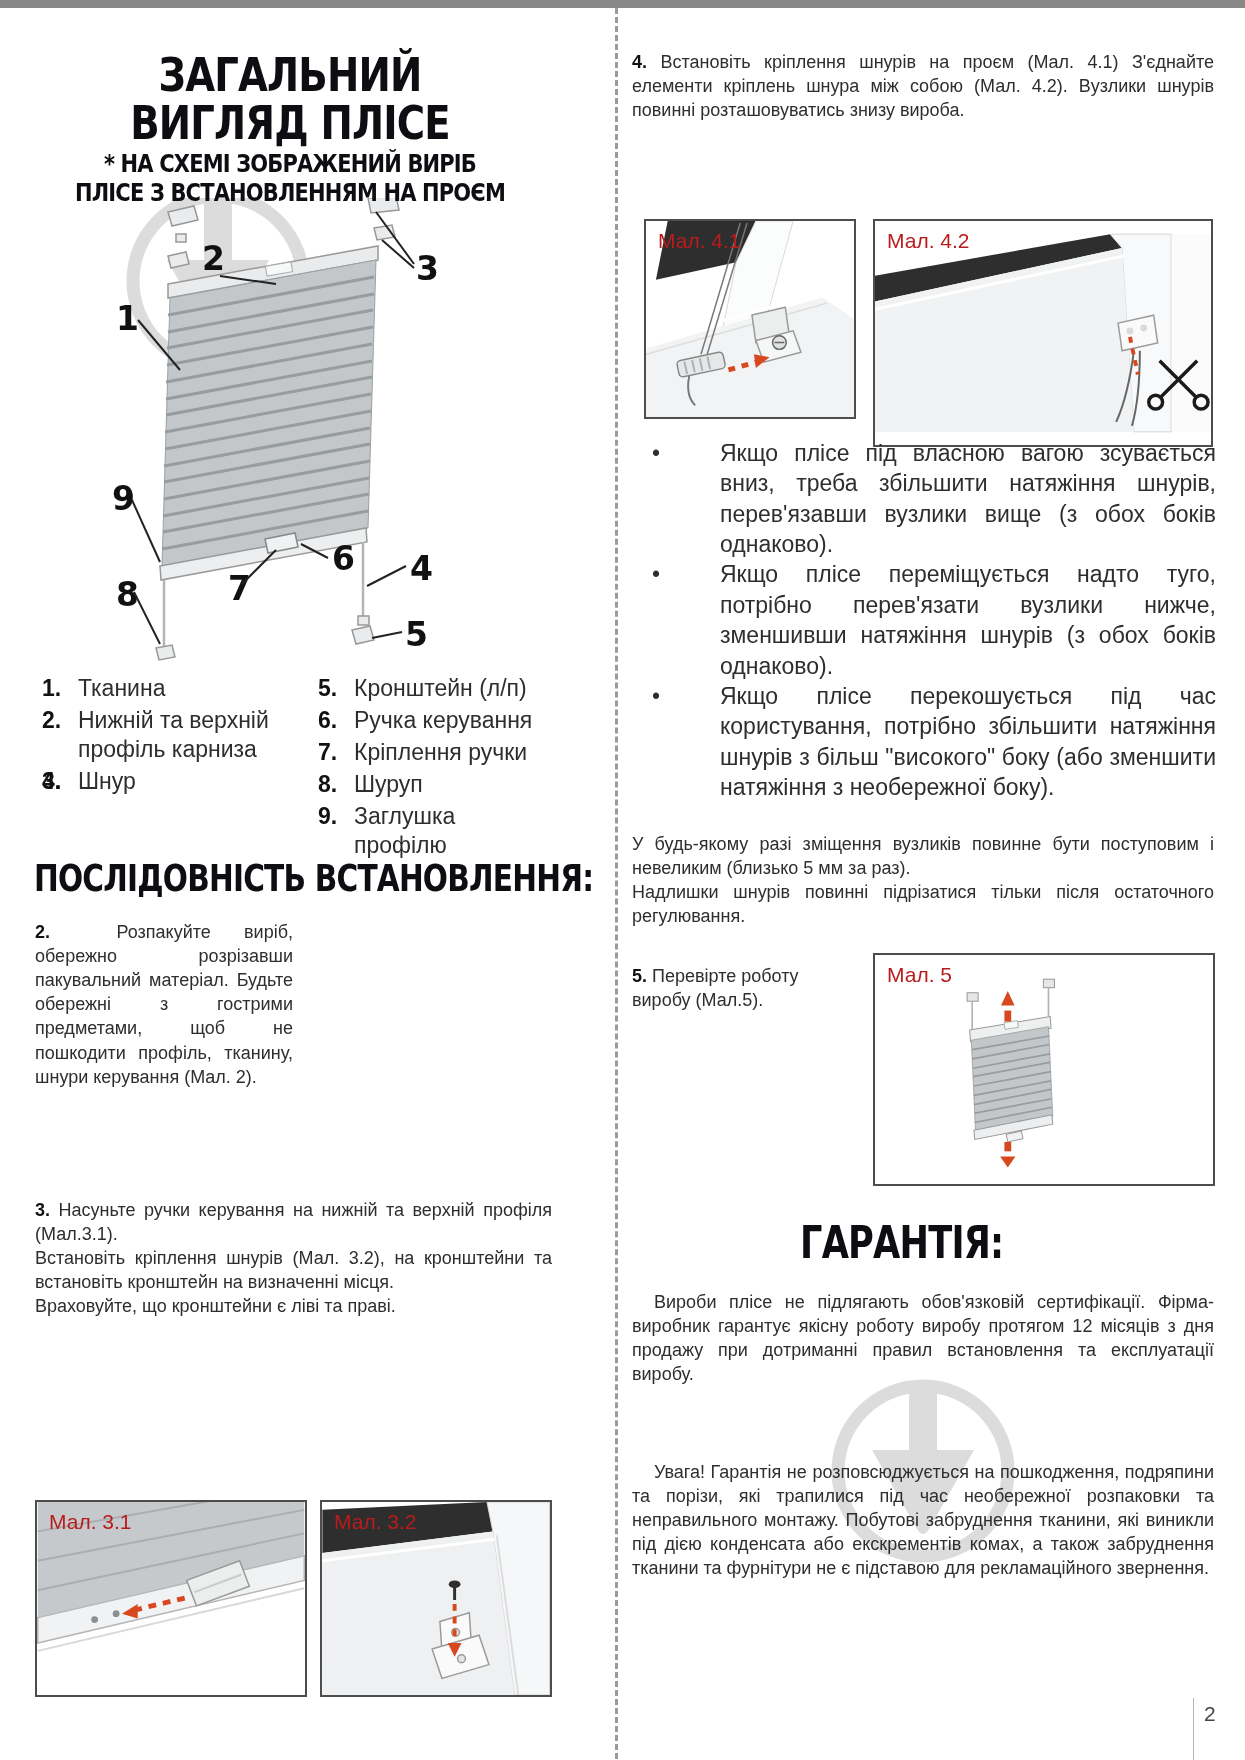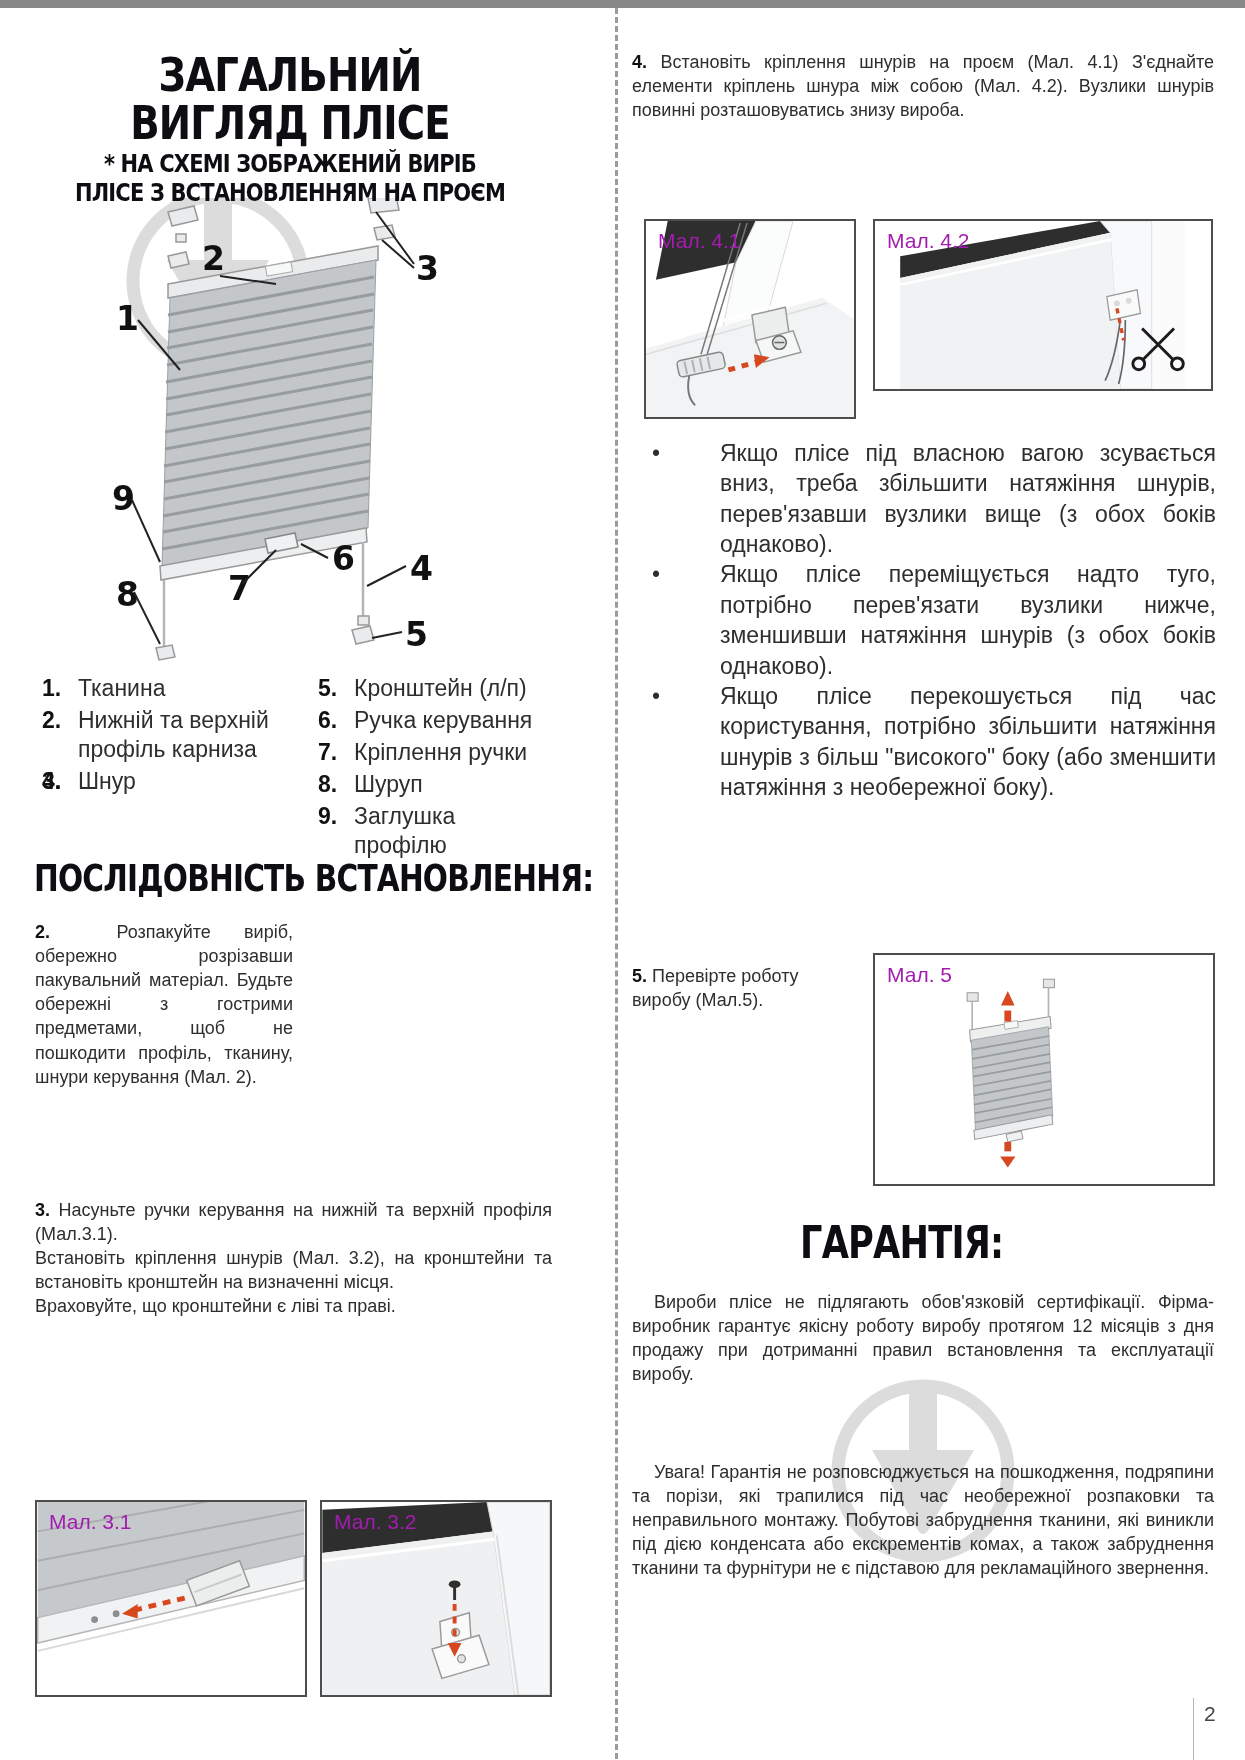--- a/index.html
+++ b/index.html
@@ -20,21 +20,21 @@
   .legend-col{font-size:23px;line-height:1.26;color:#2e2e2e;}
   .legend-col ul{list-style:none;margin:0;padding:0;}
   .legend-col li{position:relative;padding-left:36px;margin-bottom:3px;}
   .legend-col .num{position:absolute;left:0;top:0;font-weight:bold;color:#111;}
   
   .bullets{list-style:none;margin:0;padding:0;font-size:23px;line-height:1.32;color:#2e2e2e;}
   .bullets li{position:relative;padding-left:80px;text-align:justify;margin:0;}
   .bullets li .dot{position:absolute;left:12px;top:0;}
   
   .figbox{position:absolute;border:2px solid #4d4d4d;background:#fff;box-sizing:border-box;}
-  .figlabel{position:absolute;left:12px;top:8px;font-size:21px;color:#a21caf;z-index:3;}
+  .figlabel{position:absolute;left:12px;top:8px;font-size:21px;color:#b91c1c;z-index:3;}
   .figbox svg{display:block;width:100%;height:100%;}
   
   .pagenum-line{position:absolute;left:1193px;top:1690px;width:1px;height:66px;background:#b5b5b5;}
   .pagenum{position:absolute;left:1204px;top:1694px;font-size:21px;color:#444;}
   .wm{position:absolute;z-index:0;}
 </style>
 </head>
 <body>
 
 <div class="page">
@@ -235,21 +235,21 @@
         <circle cx="136" cy="124" r="7" fill="#dfe1e2" stroke="#666" stroke-width="1.5"></circle>
         <line x1="131" y1="124" x2="141" y2="124" stroke="#666" stroke-width="1.5"></line>
       </g>
       <g>
         <line x1="84" y1="152" x2="112" y2="144" stroke="#d8481f" stroke-width="5" stroke-dasharray="7 7"></line>
         <polygon points="126,139 110,136 112,150" fill="#d8481f"></polygon>
       </g>
     </svg>
   </div>
 
-  <div class="figbox" style="left:873px;top:211px;width:340px;height:172px;">
+  <div class="figbox" style="left:873px;top:211px;width:340px;height:228px;">
     <div class="figlabel">Мал. 4.2</div>
     <svg viewBox="0 0 340 200">
       <polygon points="0,42 238,0 250,14 0,68" fill="#2e2e2e"></polygon>
       <polygon points="238,0 300,0 300,200 262,200 250,14" fill="#f8f9fa" stroke="#d5d5d5" stroke-width="1"></polygon>
       <polygon points="0,68 250,14 262,200 0,200" fill="#f1f2f3"></polygon>
       <line x1="0" y1="76" x2="252" y2="22" stroke="#ffffff" stroke-width="3"></line>
       <line x1="300" y1="0" x2="300" y2="200" stroke="#dedede" stroke-width="2"></line>
       <polygon points="300,0 340,0 340,200 300,200" fill="#fbfbfc"></polygon>
       <g>
         <polygon points="246,90 282,82 286,110 250,118" fill="#fafafa" stroke="#9a9a9a" stroke-width="1.5"></polygon>
@@ -269,20 +269,24 @@
       </g>
     </svg>
   </div>
 
   <ul class="bullets abs z1" style="left:640px;top:430px;width:576px;">
     <li><span class="dot">•</span><span>Якщо плісе під власною вагою зсувається вниз, треба збільшити натяжіння шнурів, перев'язавши вузлики вище (з обох боків однаково).</span></li>
     <li><span class="dot">•</span><span>Якщо плісе переміщується надто туго, потрібно перев'язати вузлики нижче, зменшивши натяжіння шнурів (з обох боків однаково).</span></li>
     <li><span class="dot">•</span><span>Якщо плісе перекошується під час користування, потрібно збільшити натяжіння шнурів з більш "високого" боку (або зменшити натяжіння з необережної боку).</span></li>
   </ul>
 
+  <div class="abs body-t z1" style="left:632px;top:824px;width:582px;">
+    <p style="margin:0;">У будь-якому разі зміщення вузликів повинне бути поступовим і невеликим (близько 5 мм за раз).</p>
+    <p style="margin:0;">Надлишки шнурів повинні підрізатися тільки після остаточного регулювання.</p>
+  </div>
 
   <p class="abs body-t" style="left:632px;top:956px;width:226px;margin:0;text-align:left;">
     <b class="stepnum">5.</b>
     <span>Перевірте роботу виробу (Мал.5).</span>
   </p>
   <div class="figbox" style="left:873px;top:945px;width:342px;height:233px;padding-left:48px;">
     <div class="figlabel">Мал. 5</div>
     <svg viewBox="0 0 342 233">
       <g fill="#e5e7e8" stroke="#999" stroke-width="1.2">
         <rect x="52" y="26" width="13" height="10"></rect>

